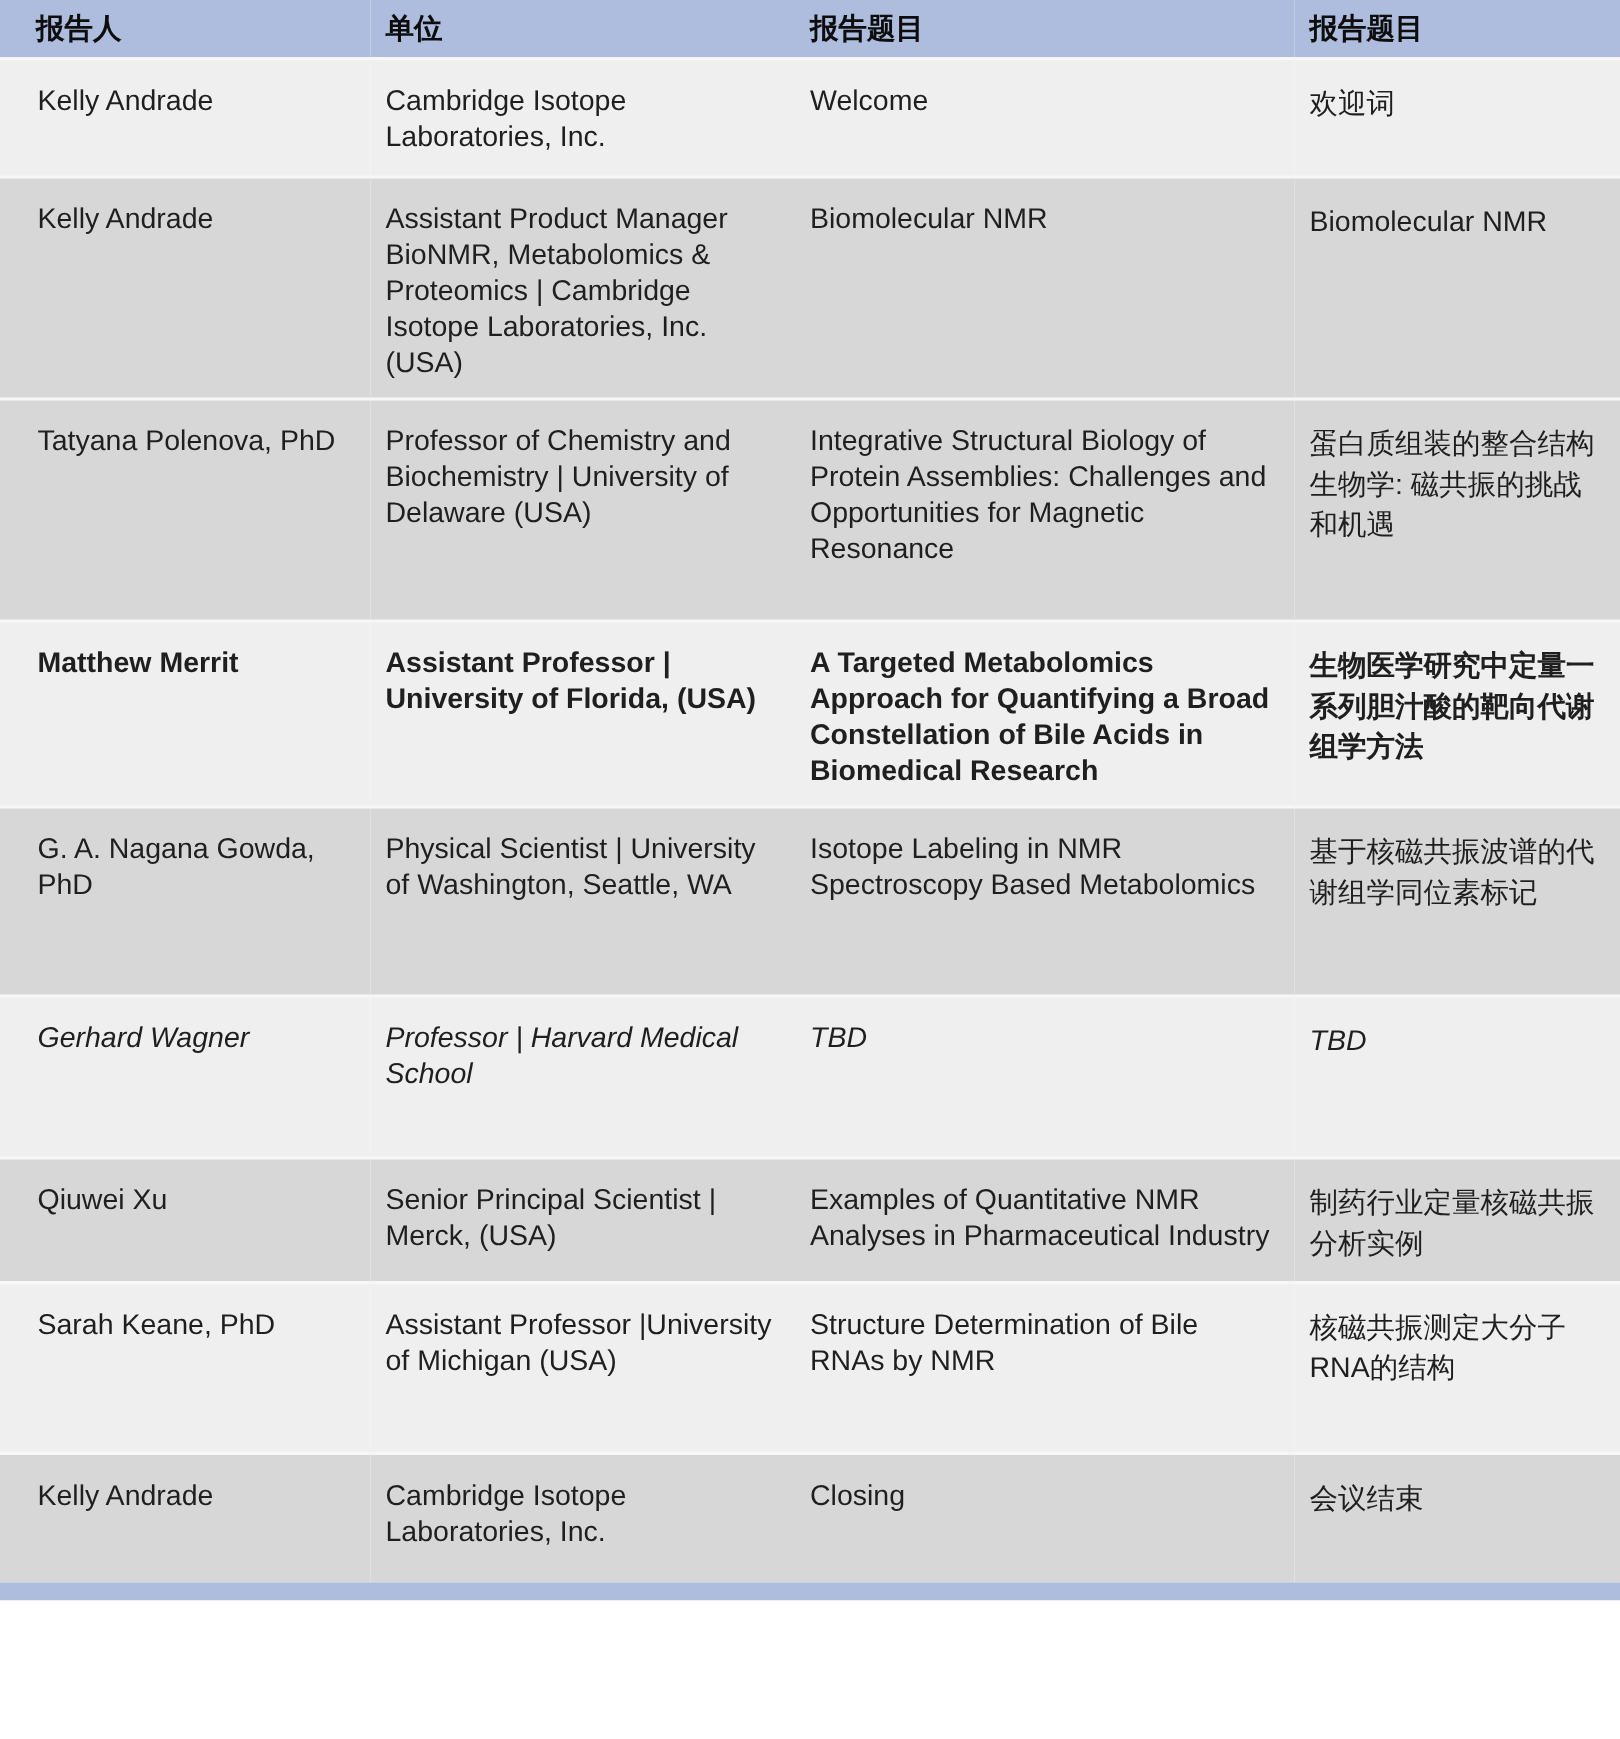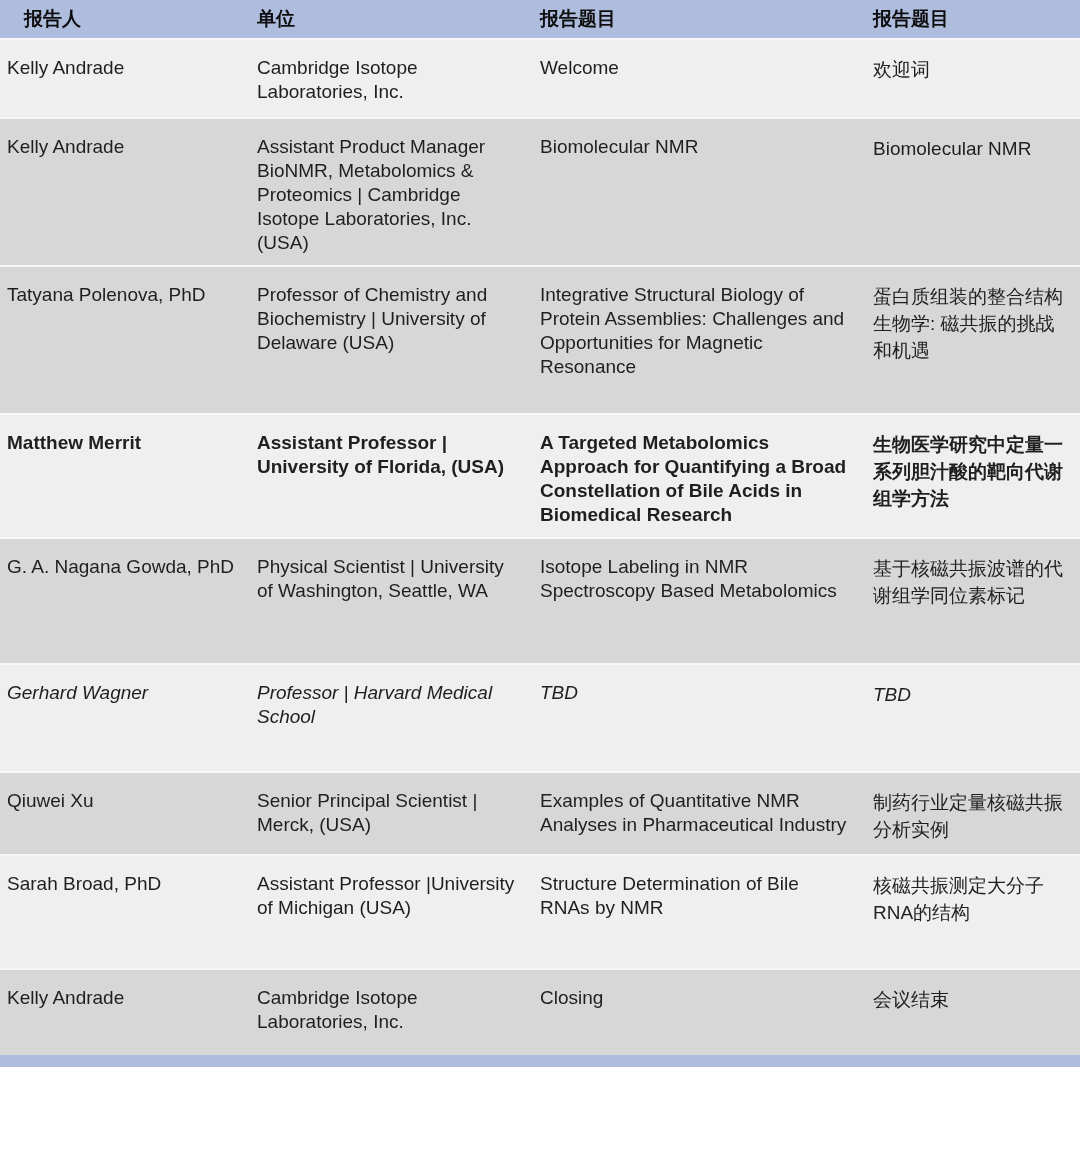--- a/index.html
+++ b/index.html
@@ -33,21 +33,21 @@
   }
   thead th:first-child { padding-left: 24px; }
 
   tbody td {
     vertical-align: top;
     font-size: 19px;
     line-height: 24px;
     padding: 16px 12px 10px 10px;
     border-top: 2px solid #f7f7f7;
   }
-  tbody td:first-child { padding-left: 7px; }
+  tbody td:first-child { padding-left: 25px; }
   tbody td:last-child  { line-height: 27px; padding-right: 8px; }
 
   tr.light td { background: var(--row-light, #efefef); }
   tr.dark  td { background: var(--row-dark,  #d7d7d7); }
 
   
   tbody tr:nth-child(1)  td { height: 79px;  }
   tbody tr:nth-child(2)  td { height: 148px; }
   tbody tr:nth-child(3)  td { height: 148px; }
   tbody tr:nth-child(4)  td { height: 124px; font-weight: bold; }
@@ -120,21 +120,21 @@
           <td>TBD</td>
           <td>TBD</td>
         </tr>
         <tr class="dark">
           <td>Qiuwei Xu</td>
           <td>Senior Principal Scientist | Merck, (USA)</td>
           <td>Examples of Quantitative NMR Analyses in Pharmaceutical Industry</td>
           <td>制药行业定量核磁共振分析实例</td>
         </tr>
         <tr class="light">
-          <td>Sarah Broad, PhD</td>
+          <td>Sarah Keane, PhD</td>
           <td>Assistant Professor |University of Michigan (USA)</td>
           <td>Structure Determination of Bile RNAs by NMR</td>
           <td>核磁共振测定大分子RNA的结构</td>
         </tr>
         <tr class="dark">
           <td>Kelly Andrade</td>
           <td>Cambridge Isotope Laboratories, Inc.</td>
           <td>Closing</td>
           <td>会议结束</td>
         </tr>

